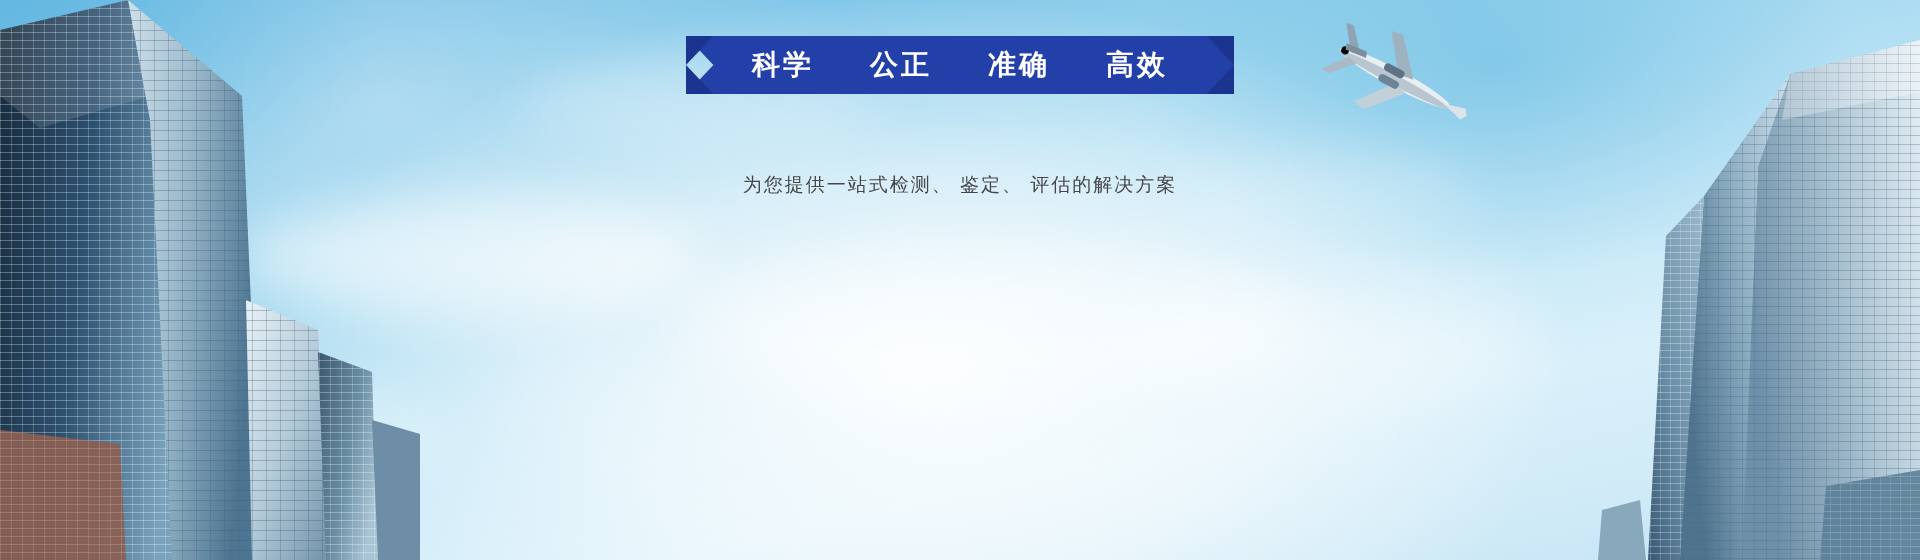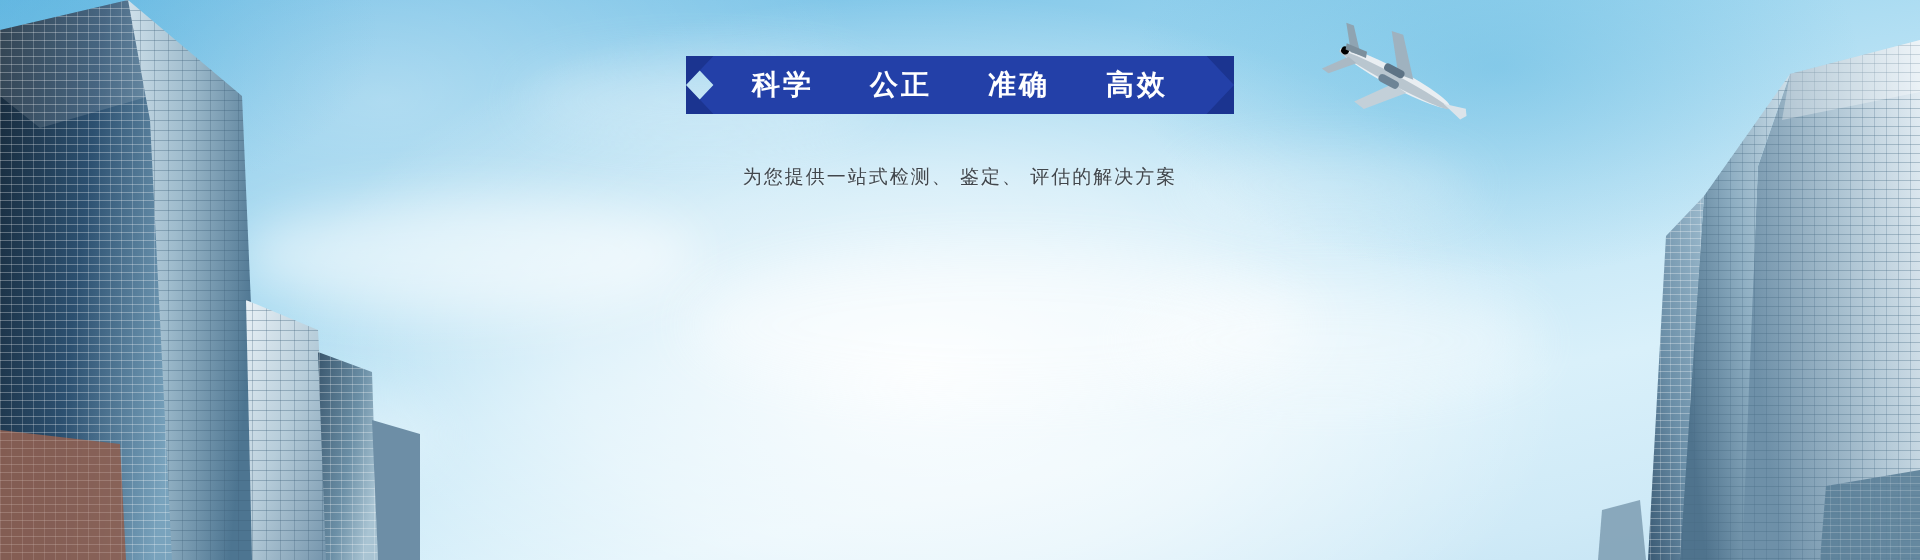--- a/index.html
+++ b/index.html
@@ -43,28 +43,28 @@
     display:flex;flex-direction:column;align-items:center;}
 
   .headline{display:flex;align-items:flex-end;margin-top:106px;
     line-height:1;white-space:nowrap;}
   .logo-char{width:82px;height:72px;margin-right:4px;display:block;}
   .headline-text{
     font-size:56px;font-weight:700;color:#3a3a40;letter-spacing:3px;
     text-shadow:0 1px 2px rgba(255,255,255,.55);
   }
 
-  .ribbon{position:relative;margin-top:56px;height:58px;
+  .ribbon{position:relative;margin-top:36px;height:58px;
     display:flex;align-items:center;justify-content:center;}
   .ribbon-bg{position:absolute;left:0;top:0;width:100%;height:100%;z-index:0;}
   .ribbon-words{position:relative;z-index:2;display:flex;gap:56px;
     padding:0 66px;}
   .ribbon-word{font-size:28px;font-weight:700;color:#fff;letter-spacing:3px;}
 
-  .subtitle{margin-top:50px;font-size:19px;color:#41474d;letter-spacing:2px;
+  .subtitle{margin-top:78px;font-size:19px;color:#41474d;letter-spacing:2px;
     text-shadow:0 1px 2px rgba(255,255,255,.5);white-space:nowrap;}
 </style>
 </head>
 <body>
 
 <div class="banner">
 
   <div class="sky"></div>
   <div class="sky2"></div>
   <div class="cloud c1"></div>

